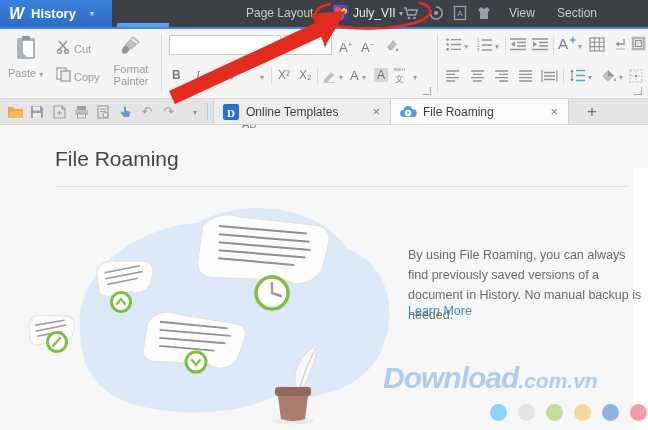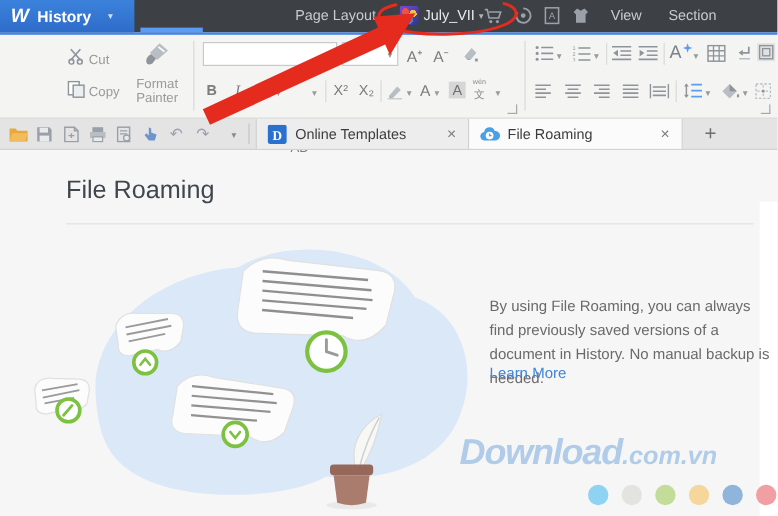--- a/index.html
+++ b/index.html
@@ -121,20 +121,30 @@
         <path d="M5 2 L8 4 L11 2 L14 5 L12 7 L12 14 L4 14 L4 7 L2 5 Z" fill="#9aa0a8"></path>
       </svg>
   </span>
   <span class="tmenu" style="left:503px">View</span>
   <span class="tmenu" style="left:551px">Section</span>
 </div>
 <div id="accentline"></div>
 
 <div id="ribbon">
 
+  <div class="rbtn" style="left:8px;top:6px;flex-direction:column;gap:2px;">
+    <span>
+      <svg width="22" height="26" viewBox="0 0 22 26">
+          <rect x="2" y="3" width="18" height="21" rx="1.5" fill="#aeb3ba"></rect>
+          <rect x="7" y="1" width="8" height="4" rx="1" fill="#8f949b"></rect>
+          <path d="M8 6 h10 v16 h-6 l-4,-4 Z" fill="#ffffff"></path>
+        </svg>
+    </span>
+    <span class="rlabel"><span>Paste</span> <span class="dd">▾</span></span>
+  </div>
   <div class="rbtn" style="left:56px;top:11px;">
     <span>
       <svg width="15" height="14" viewBox="0 0 15 14">
           <path d="M3 1 L11 10 M11 1 L3 10" stroke="#8f949b" stroke-width="1.4"></path>
           <circle cx="3.5" cy="11.5" r="2" fill="none" stroke="#8f949b" stroke-width="1.3"></circle>
           <circle cx="10.5" cy="11.5" r="2" fill="none" stroke="#8f949b" stroke-width="1.3"></circle>
         </svg>
     </span>
     <span class="rlabel">Cut</span>
   </div>

